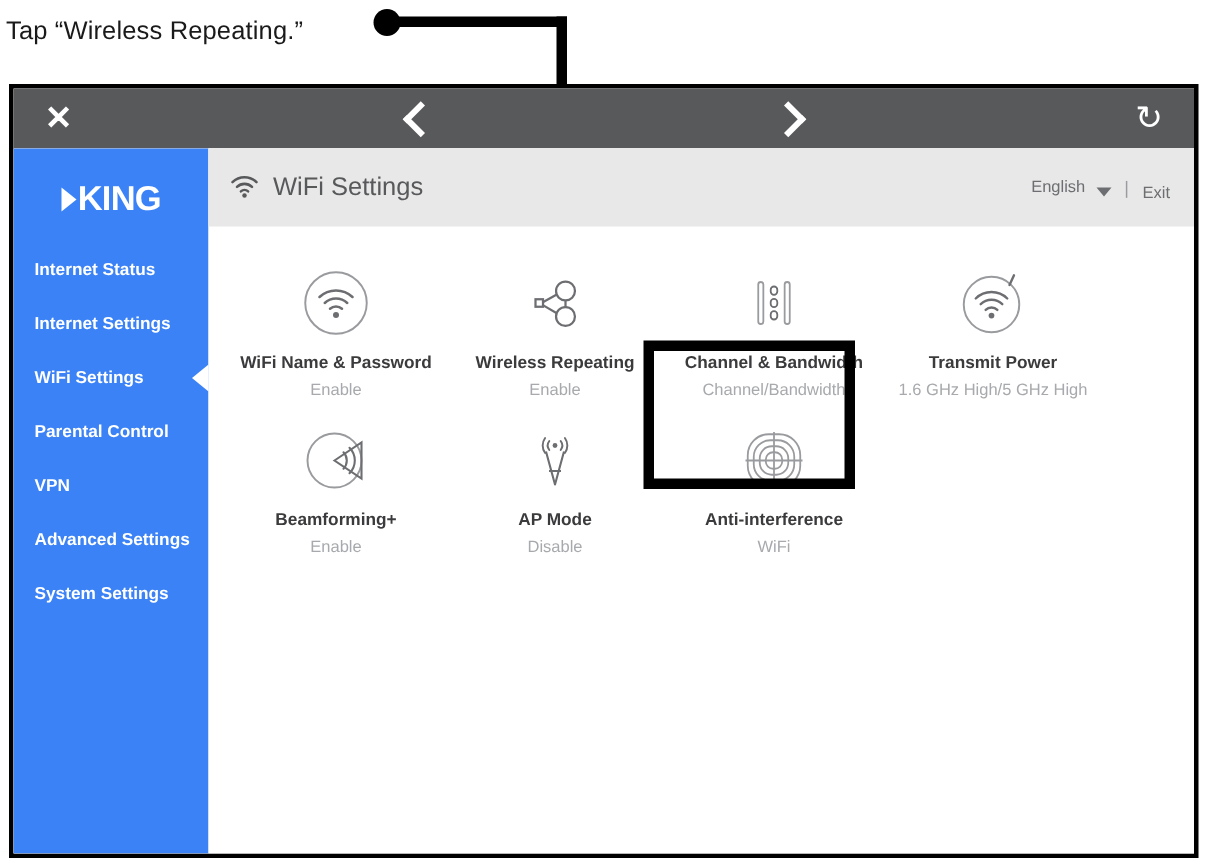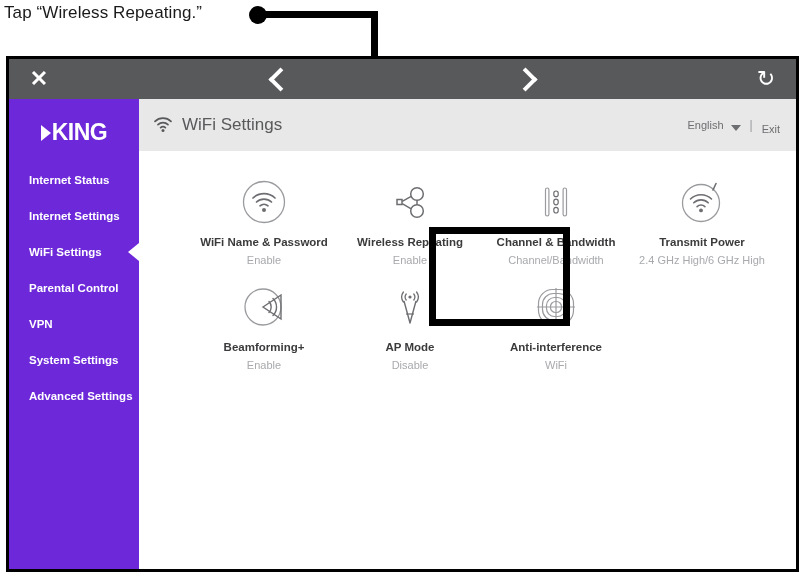--- a/index.html
+++ b/index.html
@@ -12,21 +12,21 @@
     height: 578px;
     position: relative;
     font-family: "Liberation Sans", sans-serif;
     overflow: hidden;
   }
 
   
   #callout-caption {
     position: absolute;
     left: 4px;
-    top: 3px;
+    top: 11px;
     font-size: 17px;
     color: #1a1a1a;
     letter-spacing: 0.1px;
     white-space: nowrap;
   }
   #callout-dot {
     position: absolute;
     left: 249px;
     top: 6px;
     width: 18px;
@@ -103,21 +103,21 @@
     background: #ffffff;
   }
 
   
   #sidebar {
     position: absolute;
     left: 0;
     top: 0;
     width: 130px;
     height: 470px;
-    background: #6d28d9;
+    background: #3b82f6;
   }
   #brand-logo {
     margin-top: 20px;
     text-align: center;
     color: #ffffff;
     font-size: 23px;
     font-weight: 700;
     letter-spacing: -0.5px;
     display: flex;
     align-items: center;
@@ -128,21 +128,21 @@
     height: 0;
     border-left: 10px solid #ffffff;
     border-top: 8px solid transparent;
     border-bottom: 8px solid transparent;
     margin-right: 1px;
   }
   .nav-item {
     position: relative;
     height: 36px;
     line-height: 36px;
-    padding-left: 20px;
+    padding-left: 14px;
     color: #ffffff;
     font-size: 11.5px;
     font-weight: 700;
     white-space: nowrap;
   }
   .nav-item.active::after {
     content: "";
     position: absolute;
     right: 0;
     top: 9px;
@@ -200,21 +200,20 @@
     color: #6d6e71;
     margin-top: 8px;
   }
 
   
   #tiles-grid {
     display: flex;
     flex-wrap: wrap;
     padding: 16px 0 0 12px;
     width: 610px;
-    margin-left: 40px;
   }
   .tile {
     width: 146px;
     padding-top: 10px;
     padding-bottom: 6px;
     text-align: center;
     box-sizing: border-box;
   }
   .tile-icon {
     height: 50px;
@@ -278,22 +277,22 @@
       <div id="brand-logo">
         <span id="brand-mark"></span>
         <span>KING</span>
       </div>
       <div id="nav-list">
         <div class="nav-item"><span>Internet Status</span></div>
         <div class="nav-item"><span>Internet Settings</span></div>
         <div class="nav-item active"><span>WiFi Settings</span></div>
         <div class="nav-item"><span>Parental Control</span></div>
         <div class="nav-item"><span>VPN</span></div>
+        <div class="nav-item"><span>Advanced Settings</span></div>
         <div class="nav-item"><span>System Settings</span></div>
-        <div class="nav-item"><span>Advanced Settings</span></div>
       </div>
     </div>
 
     <div id="content-panel">
 
       <div id="page-header">
         <span>
           <svg width="20" height="16" viewBox="0 0 20 16">
             <path d="M2 4.4 A11.5 11.5 0 0 1 18 4.4" fill="none" stroke="#58595b" stroke-width="1.7" stroke-linecap="round"></path>
             <path d="M5 7.6 A7.2 7.2 0 0 1 15 7.6" fill="none" stroke="#58595b" stroke-width="1.7" stroke-linecap="round"></path>
@@ -361,21 +360,21 @@
             <svg width="48" height="48" viewBox="0 0 48 48">
               <circle cx="23" cy="25" r="18.5" fill="none" stroke="#9a9b9e" stroke-width="1.3"></circle>
               <path d="M12.5 21 A15 15 0 0 1 33.5 21" fill="none" stroke="#6d6e71" stroke-width="1.6" stroke-linecap="round"></path>
               <path d="M15.8 24.8 A10.3 10.3 0 0 1 30.2 24.8" fill="none" stroke="#6d6e71" stroke-width="1.6" stroke-linecap="round"></path>
               <path d="M19.1 28.6 A5.6 5.6 0 0 1 26.9 28.6" fill="none" stroke="#6d6e71" stroke-width="1.6" stroke-linecap="round"></path>
               <circle cx="23" cy="32.4" r="1.9" fill="#6d6e71"></circle>
               <line x1="38" y1="5.5" x2="35" y2="12" stroke="#6d6e71" stroke-width="1.6" stroke-linecap="round"></line>
             </svg>
           </div>
           <div class="tile-label">Transmit Power</div>
-          <div class="tile-status">2.4 GHz High/6 GHz High</div>
+          <div class="tile-status">1.6 GHz High/5 GHz High</div>
         </div>
 
         <div class="tile">
           <div class="tile-icon">
             <svg width="46" height="46" viewBox="0 0 46 46">
               <circle cx="22" cy="23" r="18" fill="none" stroke="#9a9b9e" stroke-width="1.3"></circle>
               <path d="M22 23 L40 11 L40 35 Z" fill="none" stroke="#6d6e71" stroke-width="1.4"></path>
               <path d="M28 17.5 A8 8 0 0 1 28 28.5" fill="none" stroke="#6d6e71" stroke-width="1.4" stroke-linecap="round"></path>
               <path d="M32 14.5 A12 12 0 0 1 32 31.5" fill="none" stroke="#6d6e71" stroke-width="1.4" stroke-linecap="round"></path>
             </svg>

